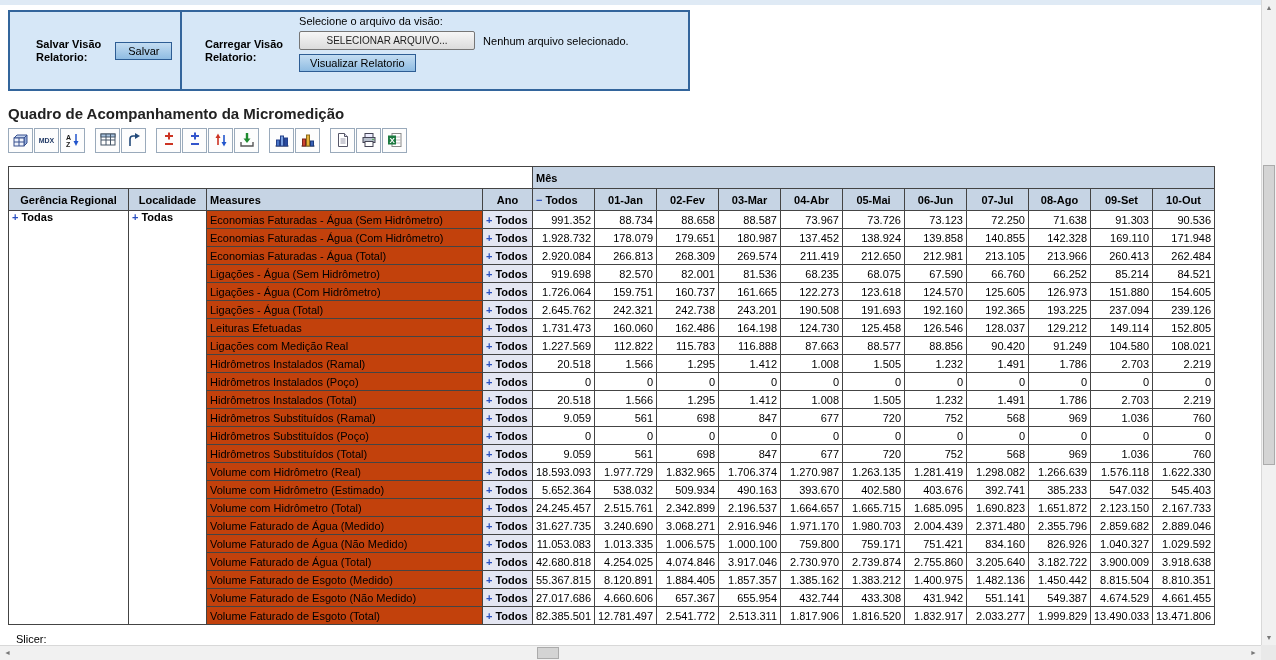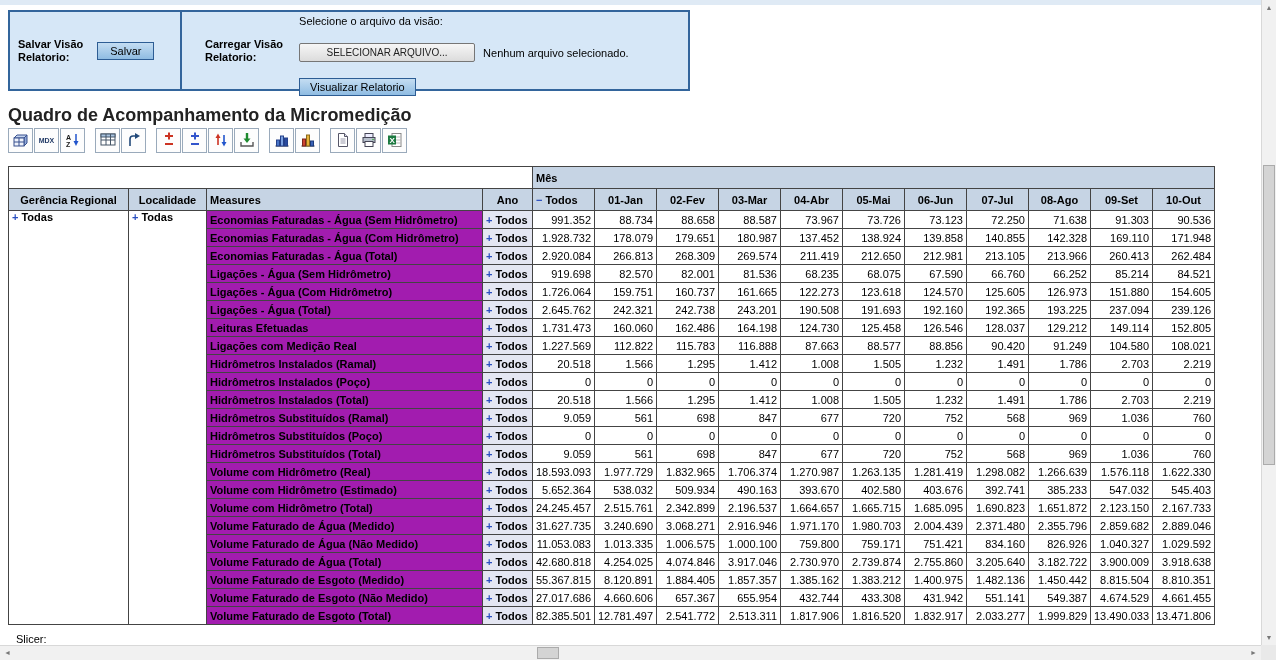--- a/index.html
+++ b/index.html
@@ -13,44 +13,44 @@
   }
   .top-strip { position:absolute; left:0; top:0; width:100%; height:5px; background:#dfeaf5; }
 
   
   .top-panel {
     position:absolute; left:8px; top:10px; width:682px; height:81px;
     background:#d6e7f7; border:2px solid #33659c; display:flex;
   }
   .panel-save {
     width:172px; border-right:2px solid #33659c;
-    display:flex; align-items:center; gap:14px; padding-left:8px;
+    display:flex; align-items:center; gap:14px; padding-left:26px;
   }
   .panel-label { font-size:11px; font-weight:bold; line-height:13px; }
   .panel-label span { display:block; }
   .btn-blue {
     font-family:inherit; font-size:11px; color:#000;
     background:linear-gradient(#c4ddf2,#8fbce2);
     border:1px solid #2d5d94; padding:2px 12px; cursor:pointer;
   }
   .panel-load { flex:1; display:flex; padding-left:14px; }
   .load-label { align-self:center;margin-left:9px; }
-  .load-controls { margin-left:16px; padding-top:3px; display:flex; flex-direction:column; gap:16px; }
+  .load-controls { margin-left:16px; padding-top:3px; display:flex; flex-direction:column; gap:4px; }
   .file-prompt { font-size:11px; }
   .file-row { display:flex; align-items:center; gap:8px; }
   .btn-file {
     font-family:inherit; font-size:10px; color:#222; min-width:176px; text-align:center;
     background:linear-gradient(#f6f6f6,#dcdcdc);
     border:1px solid #767676; border-radius:2px; padding:3px 8px; cursor:pointer;
   }
   .file-status { font-size:11px; }
   .btn-view { width:fit-content; padding:2px 10px; }
 
   
-  .page-title { position:absolute; left:8px; top:105px; font-size:18px; font-weight:bold; color:#222; }
+  .page-title { position:absolute; left:8px; top:105px; font-size:15px; font-weight:bold; color:#222; }
   .toolbar { position:absolute; left:8px; top:127px; height:26px; display:flex; align-items:center; }
   .tool-btn {
     width:25px; height:25px; border:1px solid #9aaabb; background:#fdfdfd;
     display:flex; align-items:center; justify-content:center;
     margin-right:1px; padding:0; cursor:pointer;
   }
   .group-gap { margin-left:9px; }
   .mdx-label { font-size:7px; font-weight:bold; color:#223a66; }
 
   
@@ -59,21 +59,21 @@
   .pivot th, .pivot td {
     border:1px solid #444; font-size:11px; padding:0 3px;
     white-space:nowrap; overflow:hidden;
   }
   .pivot thead th, .pivot thead td { height:22px; }
   .pivot tbody td { height:18px; }
   .colhead { background:#c6d4e4; font-weight:bold; text-align:center; color:#000; }
   .mes-head, .member-head { text-align:left; padding-left:4px; }
   .measures-head { text-align:left; padding-left:5px; }
   .corner-cell { background:#ffffff; }
-  .measure-cell { background:#a21caf; font-weight:bold; padding-left:5px; }
+  .measure-cell { background:#c2410c; font-weight:normal; padding-left:5px; }
   .ano-cell { background:#e4e6f2; font-weight:bold; padding-left:4px; }
   .member-cell { background:#ffffff; font-weight:bold; vertical-align:top; padding-top:2px; padding-left:4px; }
   .num-cell { text-align:right; background:#ffffff; padding-right:3px; }
   .expand { color:#2a4fc0; margin-right:3px; font-weight:bold; }
 
   
   .slicer { position:absolute; left:16px; top:633px; font-size:11px; background:#fff; }
   .hscroll { position:absolute; left:0; top:645px; width:1261px; height:15px; background:#f1f1f1; border-top:1px solid #d8d8d8; }
   .harrow { position:absolute; top:0; width:15px; height:14px; color:#777; font-size:7px; line-height:14px; text-align:center; cursor:pointer; }
   .harrow.left { left:0; } .harrow.right { right:0; }

